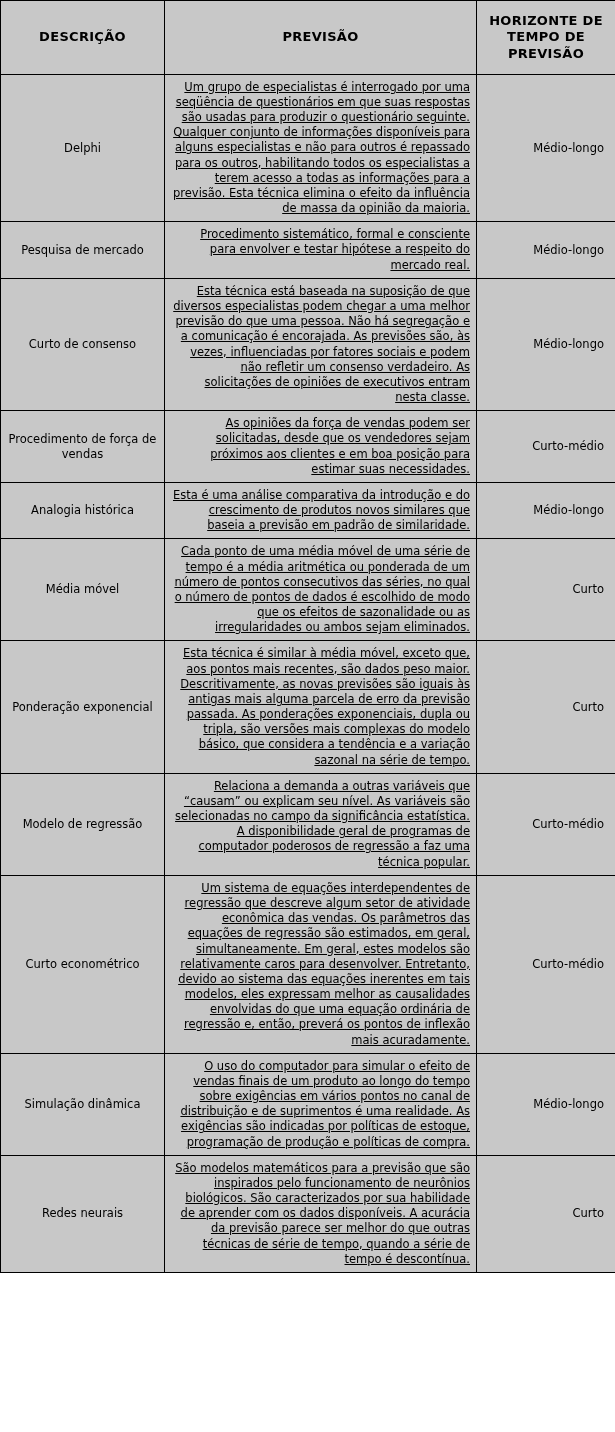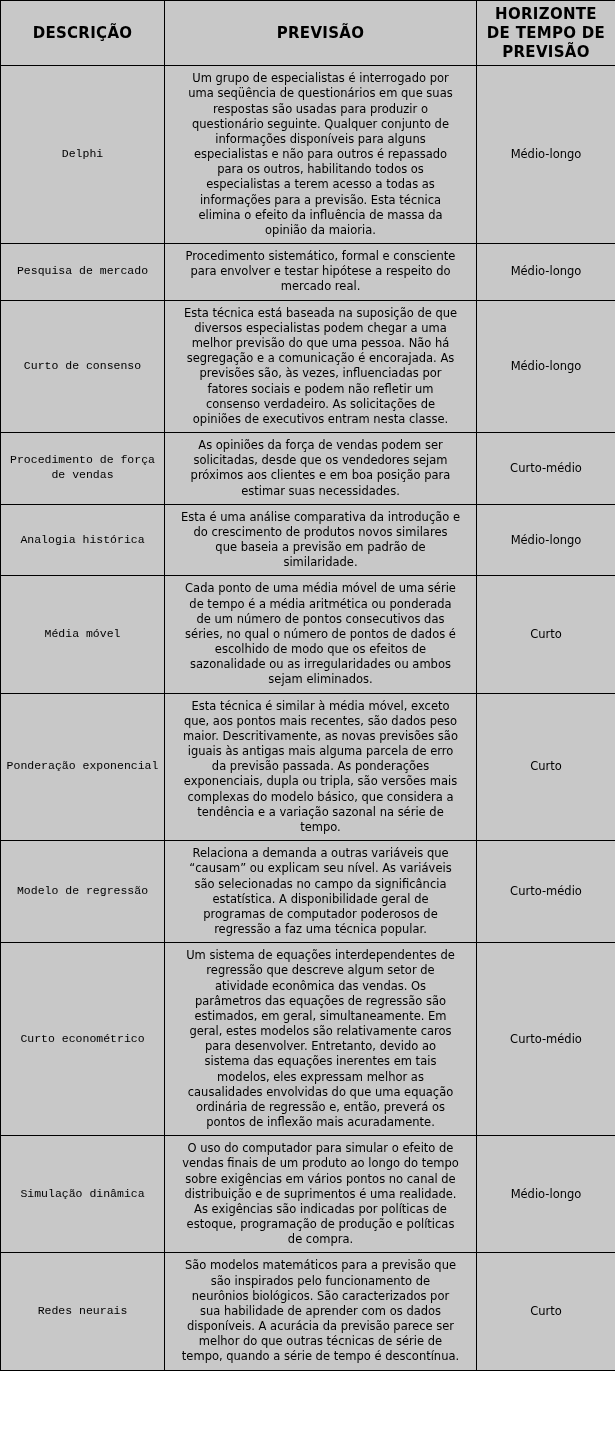--- a/index.html
+++ b/index.html
@@ -21,47 +21,47 @@
     table-layout: fixed;
     background: #c8c8c8;
   }
   table.forecast-table th,
   table.forecast-table td {
     border: 1px solid #000000;
     vertical-align: middle;
     background: #c8c8c8;
   }
   table.forecast-table th {
-    font-size: 15px;
+    font-size: 13px;
     font-weight: bold;
     letter-spacing: 0.3px;
-    padding: 4px 4px;
+    padding: 12px 4px;
     line-height: 1.25;
   }
   col.col-tech { width: 164px; }
   col.col-desc { width: 312px; }
   col.col-hor  { width: 139px; }
 
   td.tech {
     font-size: 11.5px;
     text-align: center;
     padding: 6px 0;
     line-height: 1.3;
-    font-family: Liberation Mono, monospace;
   }
   td.desc {
     font-size: 11.5px;
-    text-align: center;
-    padding: 5px 16px;
+    text-align: right;
+    padding: 5px 6px;
     line-height: 1.32;
     vertical-align: top;
+    text-decoration: underline;
   }
   td.hor {
     font-size: 11.5px;
-    text-align: center;
+    text-align: right;
     padding: 6px 11px;
     line-height: 1.3;
   }
 </style>
 </head>
 <body>
 
 <div class="table-wrap">
   <table class="forecast-table">
     <colgroup>

